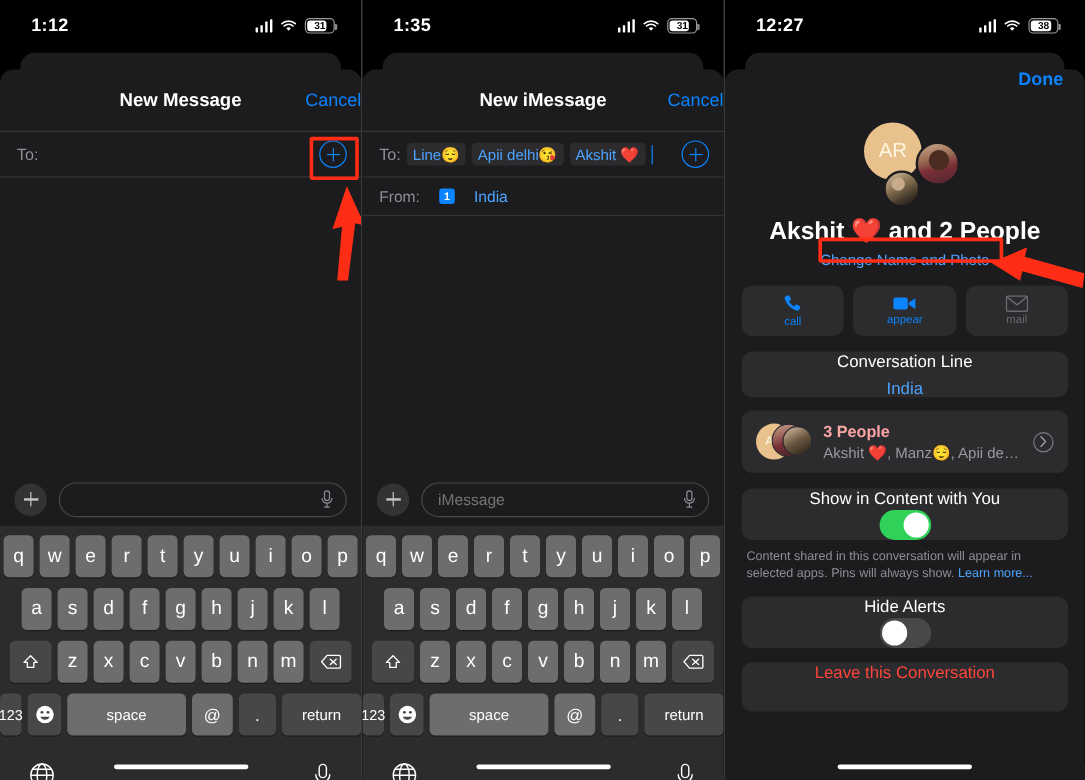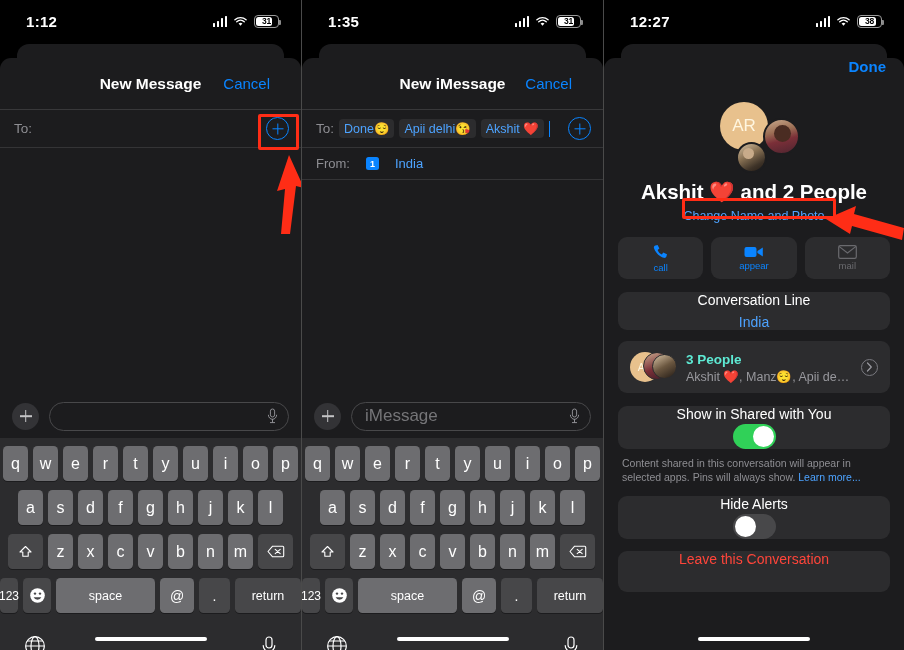--- a/index.html
+++ b/index.html
@@ -50,21 +50,21 @@
   .sheet {
     position: absolute; left: 0; right: 0; top: 58px; bottom: 0;
     background: #1c1c1e; border-radius: 11px 11px 0 0;
   }
   .sheet-hdr {
     height: 52px; display: flex; align-items: center; justify-content: center;
     position: relative; border-bottom: .5px solid #38383a;
   }
   .sheet-title { color: #fff; font-size: 15.5px; font-weight: 700; }
   .cancel-btn {
-    position: absolute; right: 31px; color: #0a84ff; font-size: 15px; font-weight: 400;
+    position: absolute; right: 0; color: #0a84ff; font-size: 15px; font-weight: 400;
   }
   .done-btn { position: absolute; right: 18px; color: #0a84ff; font-size: 15px; font-weight: 600; }
 
   
   .to-row {
     min-height: 38px; display: flex; align-items: center;
     padding: 6px 12px 6px 14px; gap: 5px;
     border-bottom: .5px solid #343436; position: relative;
   }
   .to-label { color: #8e8e93; font-size: 13.5px; }
@@ -108,21 +108,21 @@
   .plus-btn::before, .plus-btn::after {
     content: ""; position: absolute; background: #c4c4c6;
     left: 50%; top: 50%; transform: translate(-50%,-50%);
   }
   .plus-btn::before { width: 12px; height: 1.6px; }
   .plus-btn::after { width: 1.6px; height: 12px; }
   .msg-field {
     flex: 1; height: 29px; border: 1px solid #48484a; border-radius: 15px;
     display: flex; align-items: center; padding: 0 10px 0 13px;
   }
-  .msg-ph { flex: 1; color: #757578; font-size: 17px; }
+  .msg-ph { flex: 1; color: #757578; font-size: 13px; }
   .mic-sm { width: 11px; height: 16px; flex-shrink: 0; }
 
   
   .keyboard {
     position: absolute; left: 0; right: 0; bottom: 0; height: 212px;
     background: #2c2c2e; padding-top: 8px;
   }
   .krow { display: flex; justify-content: center; gap: 5px; margin-bottom: 9px; }
   .krow.r2 { padding: 0 14px; }
   .key {
@@ -206,21 +206,21 @@
   .pa1 { position:absolute; left:0; top:0; width:30px; height:30px; border-radius:50%;
     background:#e8c18d; color:#fff6e0; display:flex; align-items:center;
     justify-content:center; font-size:10.5px; }
   .pa2 { position:absolute; left:13px; top:0; width:28px; height:28px; border-radius:50%;
     border:1.5px solid #2c2c2e;
     background:linear-gradient(160deg,#c9a98d,#7b2f38 55%,#3a1f26); }
   .pa3 { position:absolute; left:22px; top:2px; width:25px; height:25px; border-radius:50%;
     border:1.5px solid #2c2c2e;
     background:linear-gradient(150deg,#d8c3a5,#6b5740 50%,#241c16); }
   .ppl-txt { flex: 1; min-width: 0; }
-  .ppl-t { color: #5eead4; font-size: 13.5px; font-weight: 700; }
+  .ppl-t { color: #fca5a5; font-size: 13.5px; font-weight: 700; }
   .ppl-s { color: #98989d; font-size: 12.5px; white-space: nowrap;
     overflow: hidden; text-overflow: ellipsis; margin-top: 1px; }
   .chev-circ {
     width: 17px; height: 17px; border-radius: 50%; border: 1.1px solid #7a7a80;
     display: flex; align-items: center; justify-content: center; flex-shrink: 0;
   }
   .toggle {
     width: 43px; height: 25px; border-radius: 13px; position: relative; flex-shrink: 0;
   }
   .toggle.on { background: #30d158; }
@@ -399,21 +399,21 @@
 
     <div class="behind-card"></div>
     <div class="sheet">
       <div class="sheet-hdr">
         <span class="sheet-title">New iMessage</span>
         <span class="cancel-btn">Cancel</span>
       </div>
       <div class="to-row">
         <span class="to-label">To:</span>
         <span class="chips">
-          <span class="chip">Done😌</span>
+          <span class="chip">Line😌</span>
           <span class="chip">Apii delhi😘</span>
           <span class="chip">Akshit ❤️</span>
           <span class="caret"></span>
         </span>
         <span class="plus-circle"></span>
       </div>
       <div class="from-row">
         <span class="from-label">From:</span>
         <span class="sim-badge">1</span>
         <span class="from-val">India</span>
@@ -583,21 +583,21 @@
         </span>
         <span class="chev-circ">
           <svg width="7" height="10" viewBox="0 0 7 10">
               <path d="M1.5 1 5.3 5 1.5 9" fill="none" stroke="#9a9aa0" stroke-width="1.2" stroke-linecap="round" stroke-linejoin="round"></path>
             </svg>
         </span>
       </div>
 
 
       <div class="card" style="min-height:43px">
-        <span class="card-lbl">Show in Shared with You</span>
+        <span class="card-lbl">Show in Content with You</span>
         <span class="toggle on">
             <span class="knob"></span>
           </span>
       </div>
 
       <div class="note"><span>Content shared in this conversation will appear in selected apps. Pins will always show. </span><a href="#">Learn more...</a></div>
 
       <div class="card" style="min-height:43px;margin-top:11px">
         <span class="card-lbl">Hide Alerts</span>
         <span class="toggle off">

